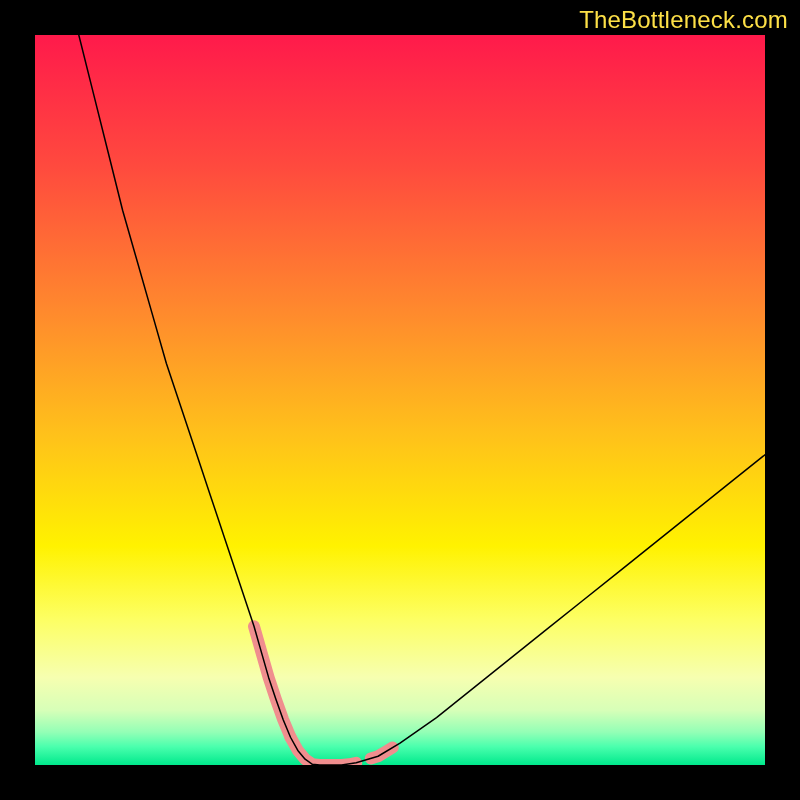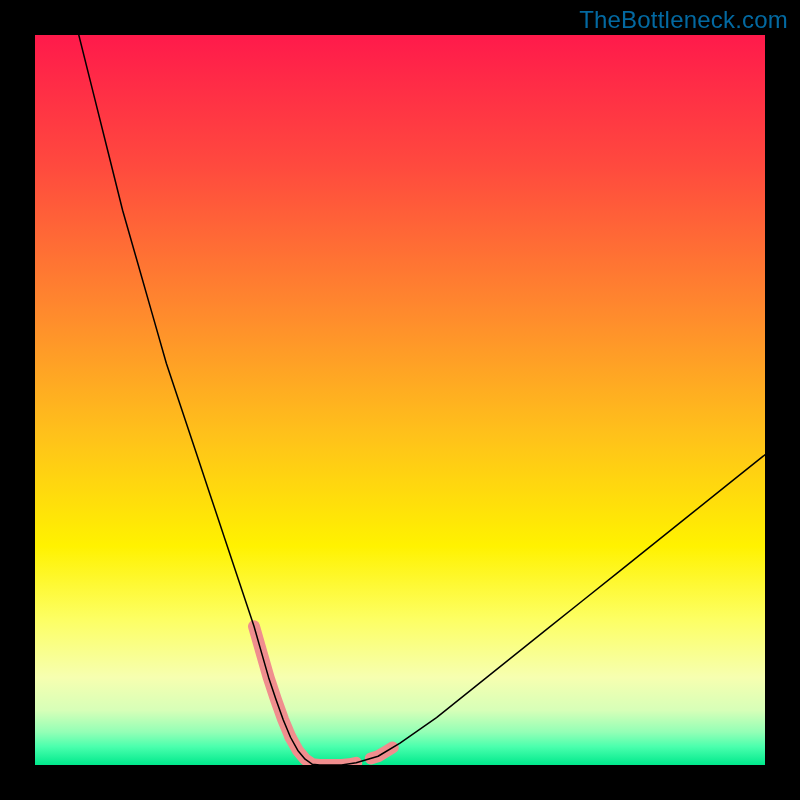--- a/index.html
+++ b/index.html
@@ -23,21 +23,21 @@
     position: absolute;
     top: 35px;
     left: 35px;
     width: 730px;
     height: 730px;
   }
   .watermark {
     position: absolute;
     top: 6px;
     right: 12px;
-    color: #0369a1;
+    color: #fde047;
     font-size: 24px;
     font-weight: 500;
     letter-spacing: 0.2px;
   }
   svg {
     display: block;
   }
 </style>
 </head>
 <body>

